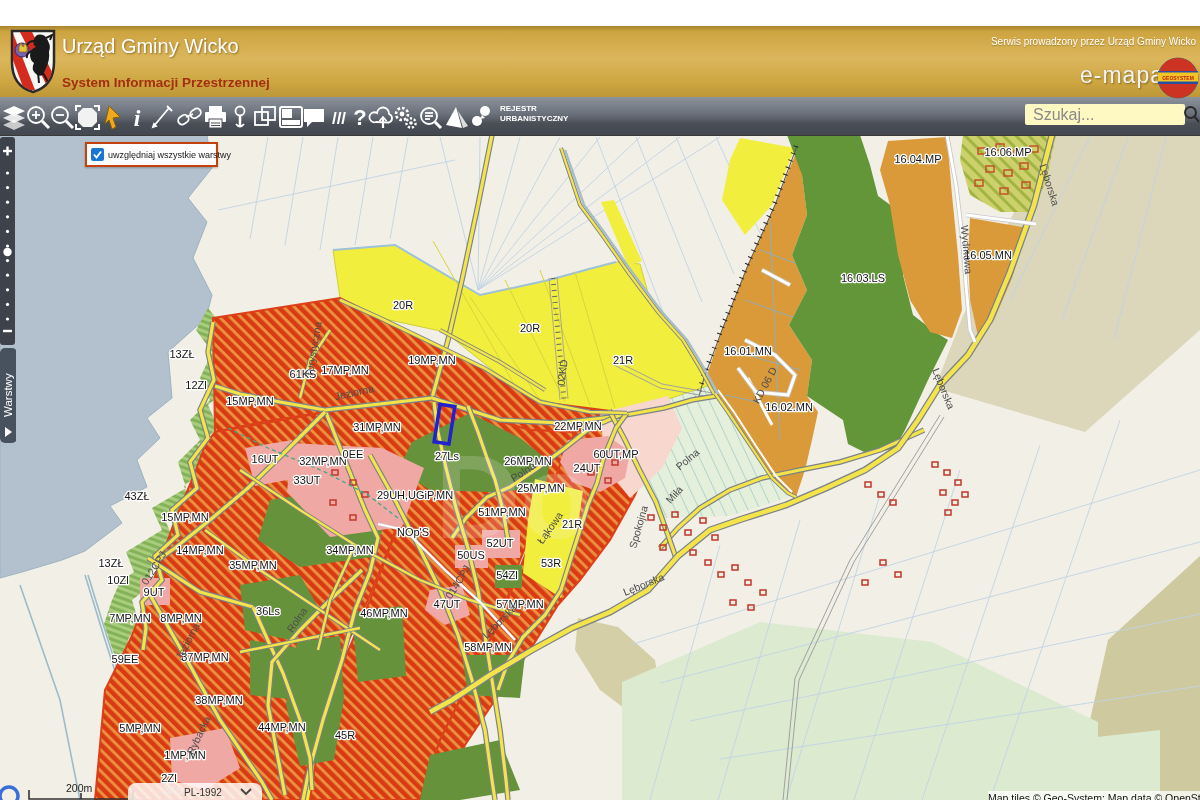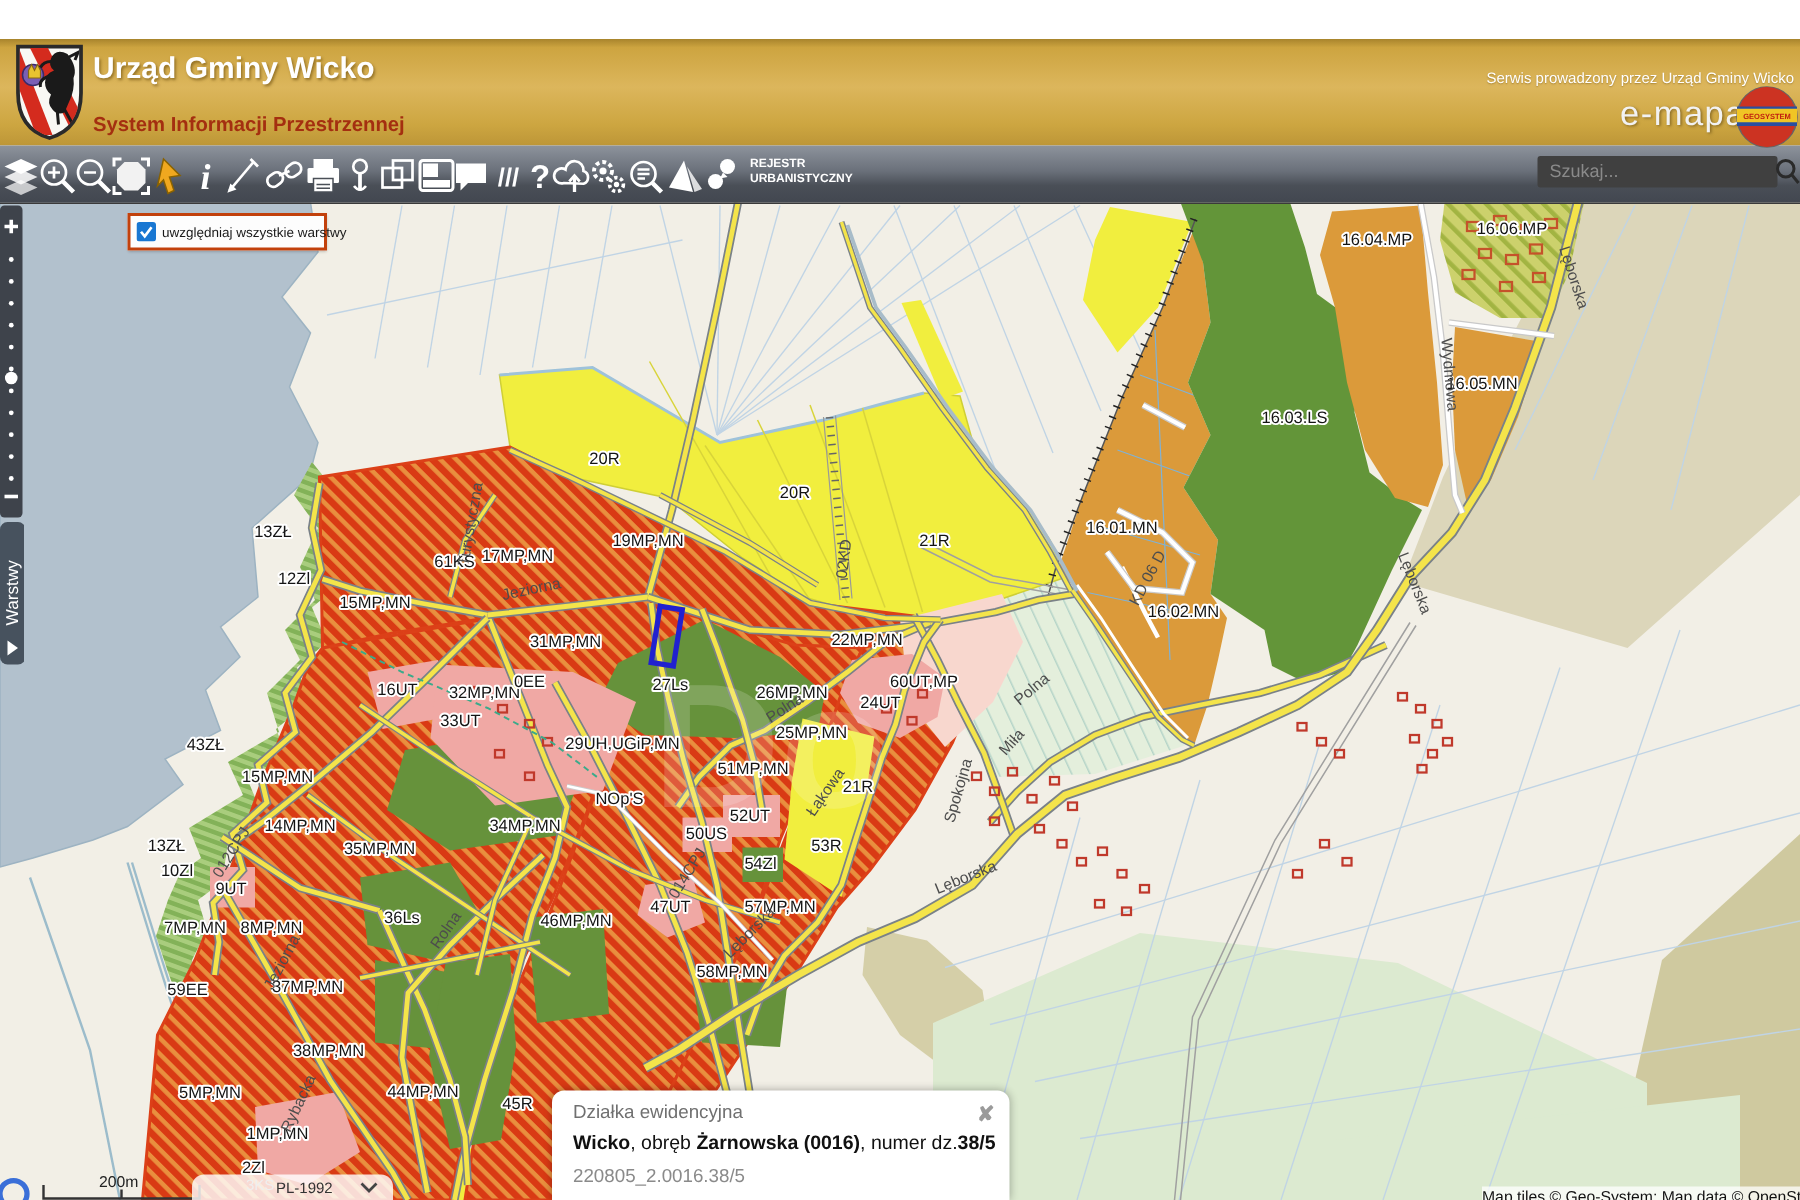--- a/index.html
+++ b/index.html
@@ -1,31 +1,31 @@
 <!DOCTYPE html>
 <html><head>
 <meta charset="utf-8">
 <style>
 html,body{margin:0;padding:0;width:1200px;height:800px;overflow:hidden;background:#fff;
 font-family:"Liberation Sans",sans-serif;}
 #page{position:relative;width:1200px;height:800px;overflow:hidden;}
 #banner{position:absolute;left:0;top:26px;width:1200px;height:71px;
 background:linear-gradient(#a8842c,#cda440 8%,#dcb65c 45%,#cda641 80%,#bd9637);}
-#title{position:absolute;left:62px;top:35px;font-size:20px;font-weight:bold;color:#fff;
+#title{position:absolute;left:62px;top:35px;font-size:20px;font-weight:normal;color:#fff;
 text-shadow:1px 1px 2px rgba(90,60,0,.55);}
 #subtitle{position:absolute;left:62px;top:75px;font-size:13.5px;font-weight:bold;color:#a42f10;}
-#serwis{position:absolute;right:4px;top:47px;font-size:10px;color:#fff;text-shadow:0 1px 1px rgba(90,60,0,.4);}
+#serwis{position:absolute;right:4px;top:36px;font-size:10px;color:#fff;text-shadow:0 1px 1px rgba(90,60,0,.4);}
 #emapa{position:absolute;left:1080px;top:62px;font-size:23px;color:#f2f2f2;letter-spacing:1px;
 text-shadow:1px 1px 2px rgba(60,40,0,.5);text-align:right;}
 #toolbar{position:absolute;left:0;top:97px;width:1200px;height:38px;
 background:linear-gradient(#8d939c,#6a707a 45%,#4a4f57 70%,#424750);border-bottom:1px solid #3a3a3a;}
 #rejestr{position:absolute;left:500px;top:104px;width:70px;font-size:8px;font-weight:bold;color:#fff;
 text-align:left;line-height:10px;}
-#szukaj{position:absolute;left:1025px;top:104px;width:152px;height:21px;background:#404040;border-radius:2px;
-font-size:12px;color:#8a8a8a;padding-left:8px;line-height:21px;}
+#szukaj{position:absolute;left:1025px;top:104px;width:152px;height:21px;background:#fef9c3;border-radius:2px;
+font-size:16px;color:#8a8a8a;padding-left:8px;line-height:21px;}
 .ui{position:absolute;}
 </style>
 </head>
 <body>
 <div id="page">
 <svg id="map" style="position:absolute;left:0;top:135px" width="1200" height="665" viewBox="0 135 1200 665">
 <defs>
 <pattern id="rh" width="7.5" height="7.5" patternUnits="userSpaceOnUse" patternTransform="rotate(-45)">
 <rect width="7.5" height="7.5" fill="#e98f3e"></rect>
           <rect width="4.5" height="7.5" fill="#d93a14"></rect>
@@ -547,26 +547,20 @@
 <text x="12" y="282" font-size="11.5" fill="#fff" transform="rotate(-90 12 282)" font-family="Liberation Sans,sans-serif">Warstwy</text>
 <path d="M5,292 l7,5 -7,5 z" fill="#fff"></path>
 </svg>
 <div class="ui" style="left:85px;top:142px;width:129px;height:21px;background:#fdfdfd;border:2px solid #c2410c;box-shadow:0 1px 2px rgba(0,0,0,.25);">
 <svg style="position:absolute;left:4px;top:4px" width="13" height="13" viewBox="0 0 13 13">
         <rect width="13" height="13" rx="2" fill="#1977d2"></rect>
         <path d="M3,6.5 L5.5,9.5 L10,3.5" stroke="#fff" stroke-width="1.8" fill="none"></path>
       </svg>
 <div style="position:absolute;left:21px;top:6px;font-size:9px;color:#1a1a1a;white-space:nowrap">uwzględniaj wszystkie warstwy</div>
     </div>
-<div class="ui" style="left:368px;top:727px;width:305px;height:73px;background:#fff;border-radius:8px 8px 0 0;box-shadow:0 0 6px rgba(0,0,0,.3);">
-<div style="position:absolute;left:14px;top:7px;font-size:12.5px;color:#707070">Działka ewidencyjna</div>
-<div style="position:absolute;left:14px;top:27px;font-size:13px;color:#111;white-space:nowrap"><b>Wicko</b>, obręb <b>Żarnowska (0016)</b>, numer dz.<b>38/5</b></div>
-<div style="position:absolute;left:14px;top:50px;font-size:12.5px;color:#8a8a8a">220805_2.0016.38/5</div>
-<div style="position:absolute;right:10px;top:7px;font-size:14px;color:#9a9a9a;font-weight:bold">✘</div>
-    </div>
 <svg class="ui" style="left:-4px;top:783px" width="26" height="26" viewBox="0 0 26 26">
       <circle cx="13" cy="13" r="9" fill="none" stroke="#3a6fd8" stroke-width="3.5"></circle>
     </svg>
 <div class="ui" style="left:66px;top:782px;font-size:10.5px;color:#222">200m</div>
 <svg class="ui" style="left:28px;top:790px" width="110" height="10" viewBox="0 0 110 10">
       <path d="M1,0 L1,9 L105,9 L105,0 M53,9 L53,3" stroke="#333" stroke-width="1.6" fill="none"></path>
     </svg>
 <div class="ui" style="left:164px;top:785px;font-size:10px;color:#a5a5a5">3KS</div>
 <div class="ui" style="left:128px;top:783px;width:134px;height:20px;background:rgba(255,255,255,.82);border-radius:8px 8px 0 0;">
 <div style="position:absolute;left:56px;top:4px;font-size:10px;color:#333">PL-1992</div>

